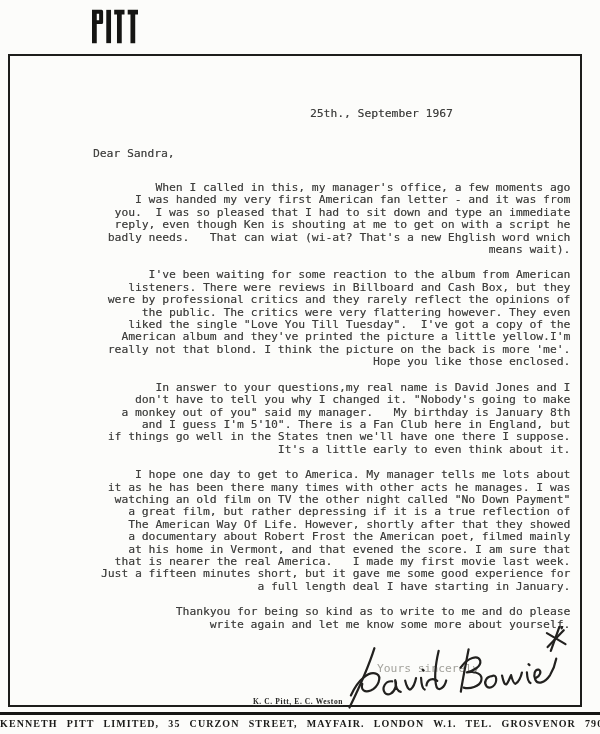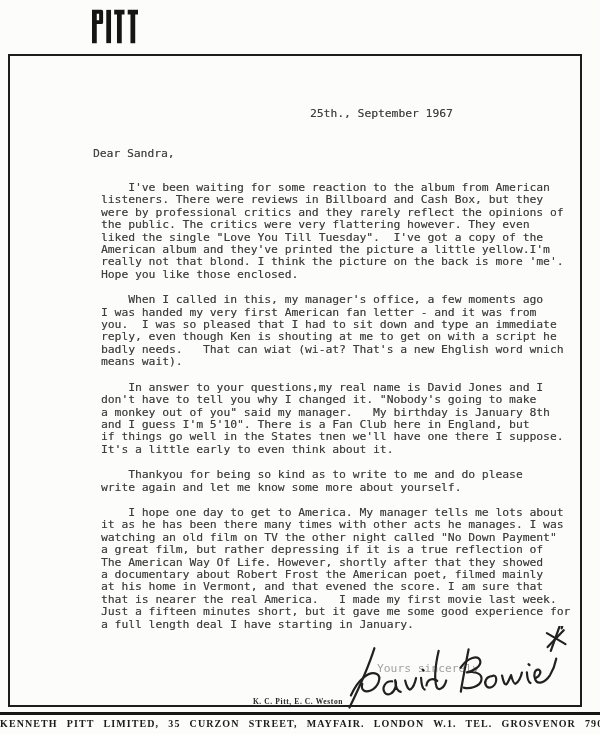--- a/index.html
+++ b/index.html
@@ -25,20 +25,21 @@
     box-sizing:border-box;
     pointer-events:none;
   }
   .typed{
     font-family:"DejaVu Sans Mono","Liberation Mono",monospace;
     font-size:11.3px;
     line-height:12.4px;
     color:#3e3e3c;
     text-shadow:0.2px 0.2px 0.4px rgba(70,70,70,.55);
     white-space:pre;
+    text-align:right;
   }
   .date{position:absolute;left:310px;top:108px;}
   .salutation{position:absolute;left:93px;top:148px;}
   .letter-body{position:absolute;left:101px;top:182px;}
   .letter-body .para{margin:0 0 13px 0;}
   .closing{
     position:absolute;left:377px;top:663px;
     color:#a3a29c;text-shadow:none;
   }
   .signature{
@@ -85,52 +86,52 @@
     </svg>
   </div>
 
   <div class="frame"></div>
 
   <div class="typed date">25th., September 1967</div>
 
   <div class="typed salutation">Dear Sandra,</div>
 
   <div class="letter-body">
+    <div class="typed para">    When I called in this, my manager's office, a few moments ago
+I was handed my very first American fan letter - and it was from
+you.  I was so pleased that I had to sit down and type an immediate
+reply, even though Ken is shouting at me to get on with a script he
+badly needs.   That can wiat (wi-at? That's a new Ehglish word wnich
+means wait).</div>
     <div class="typed para">    I've been waiting for some reaction to the album from American
 listeners. There were reviews in Billboard and Cash Box, but they
 were by professional critics and they rarely reflect the opinions of
 the public. The critics were very flattering however. They even
 liked the single "Love You Till Tuesday".  I've got a copy of the
 American album and they've printed the picture a little yellow.I'm
 really not that blond. I think the picture on the back is more 'me'.
 Hope you like those enclosed.</div>
-    <div class="typed para">    When I called in this, my manager's office, a few moments ago
-I was handed my very first American fan letter - and it was from
-you.  I was so pleased that I had to sit down and type an immediate
-reply, even though Ken is shouting at me to get on with a script he
-badly needs.   That can wiat (wi-at? That's a new Ehglish word wnich
-means wait).</div>
     <div class="typed para">    In answer to your questions,my real name is David Jones and I
 don't have to tell you why I changed it. "Nobody's going to make
 a monkey out of you" said my manager.   My birthday is January 8th
 and I guess I'm 5'10". There is a Fan Club here in England, but
 if things go well in the States tnen we'll have one there I suppose.
 It's a little early to even think about it.</div>
-    <div class="typed para">    Thankyou for being so kind as to write to me and do please
-write again and let me know some more about yourself.</div>
     <div class="typed para">    I hope one day to get to America. My manager tells me lots about
 it as he has been there many times with other acts he manages. I was
 watching an old film on TV the other night called "No Down Payment"
 a great film, but rather depressing if it is a true reflection of
 The American Way Of Life. However, shortly after that they showed
 a documentary about Robert Frost the American poet, filmed mainly
 at his home in Vermont, and that evened the score. I am sure that
 that is nearer the real America.   I made my first movie last week.
 Just a fifteen minutes short, but it gave me some good experience for
 a full length deal I have starting in January.</div>
+    <div class="typed para">    Thankyou for being so kind as to write to me and do please
+write again and let me know some more about yourself.</div>
   </div>
 
   <div class="typed closing">Yours sincerely</div>
 
   <svg class="signature" viewBox="0 0 250 95" aria-label="David Bowie">
     <g transform="rotate(-3 125 50)">
 
       <path d="M46 18 C40 34 28 58 18 76"></path>
       <path d="M20 64 C28 48 40 40 47 44 C52 47 48 57 40 60 C34 62 30 59 32 53"></path>
 

